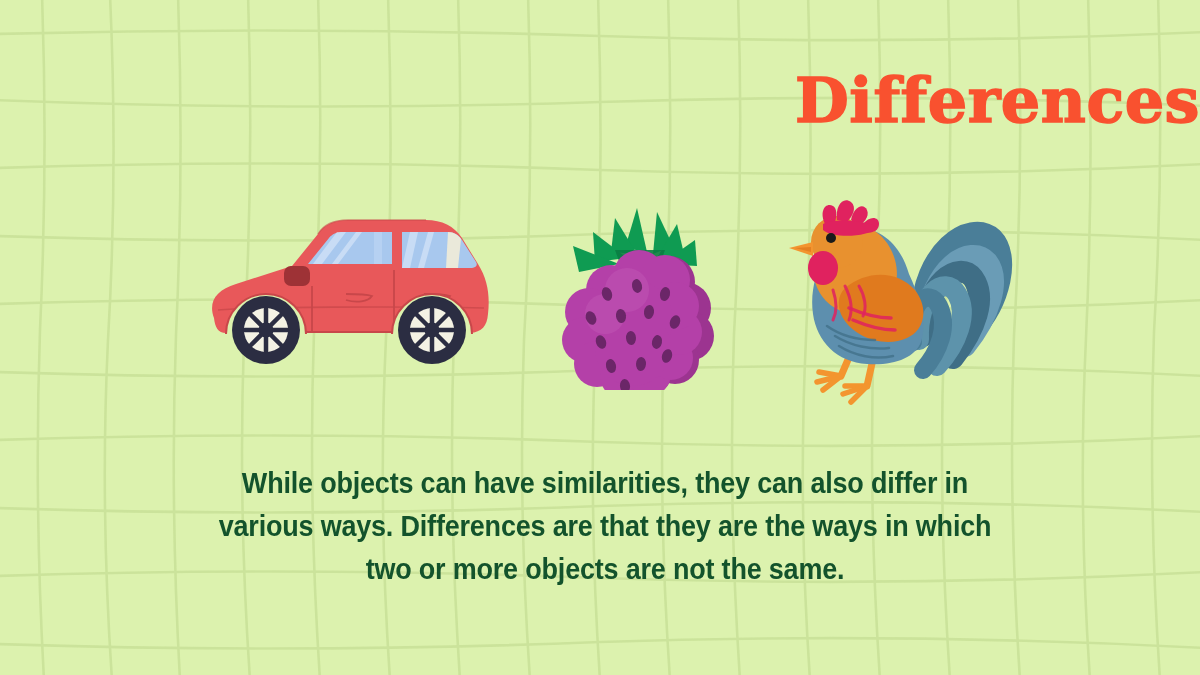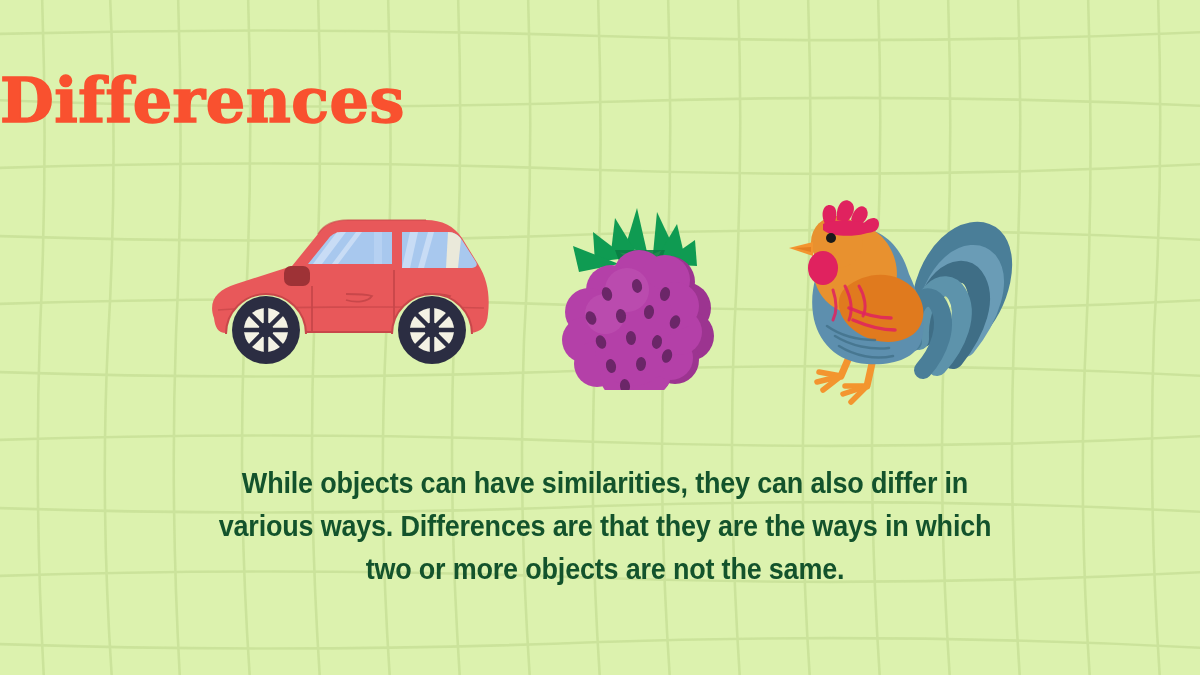--- a/index.html
+++ b/index.html
@@ -31,21 +31,21 @@
     height: 675px;
     pointer-events: none;
   }
 
   
   #title {
     position: absolute;
     top: 68px;
     left: 0;
     width: 1200px;
-    text-align: left;
+    text-align: right;
     font-family: "DejaVu Serif", serif;
     font-weight: 700;
     font-size: 62px;
     line-height: 1.05;
     letter-spacing: 0.5px;
     color: #f9512f;
     -webkit-text-stroke: 1.5px #f9512f;
   }
 
   

